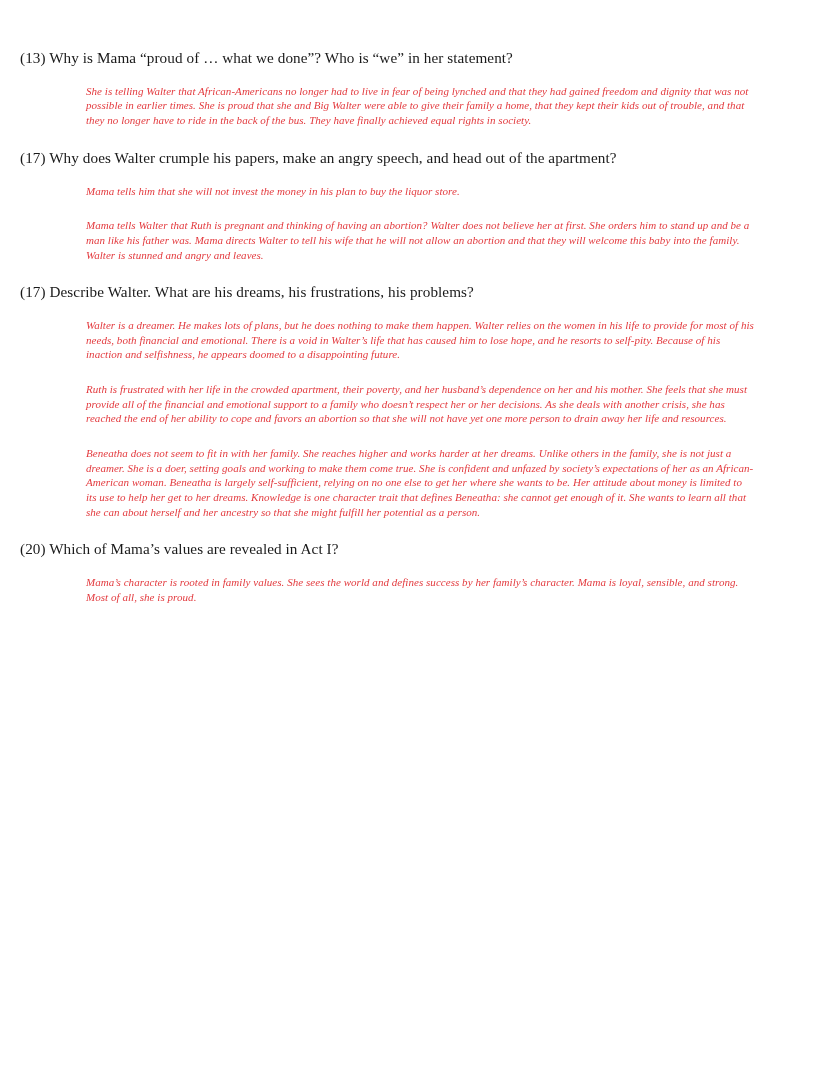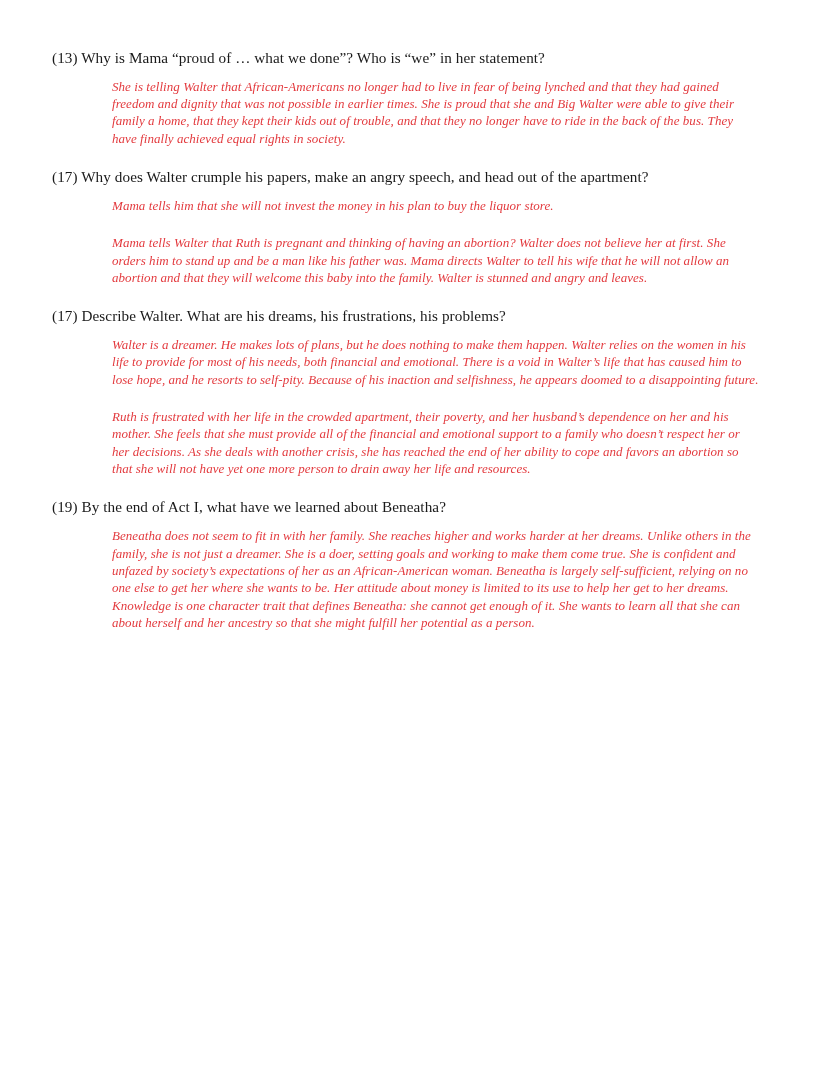--- a/index.html
+++ b/index.html
@@ -10,21 +10,21 @@
   body {
     width: 828px;
     min-height: 1071px;
     font-family: "Liberation Serif", "DejaVu Serif", serif;
     -webkit-font-smoothing: antialiased;
   }
   .page {
     width: 828px;
     min-height: 1071px;
     box-sizing: border-box;
-    padding: 48px 52px 40px 52px;
+    padding: 48px 52px 40px 20px;
     background: #ffffff;
     position: relative;
   }
   .qa-block {
     margin-bottom: 20px;
   }
   .qa-block:last-child {
     margin-bottom: 0;
   }
   .question {
@@ -32,25 +32,25 @@
     font-size: 15.2px;
     line-height: 1.30;
     font-weight: 400;
     font-style: normal;
     letter-spacing: 0.005em;
     margin: 0 0 1px 0;
     text-indent: 0;
   }
   .answer {
     color: #E33A3E;
-    font-size: 13px;
+    font-size: 11px;
     line-height: 1.335;
     font-style: italic;
     font-weight: 400;
-    margin: 10px;
+    margin: 16px;
     padding-left: 50px;
     padding-right: 6px;
     letter-spacing: 0.004em;
     text-align: left;
   }
 </style>
 </head>
 <body>
 
 <div class="page">
@@ -75,18 +75,21 @@
   <div class="qa-block">
     <p class="question">(17) Describe Walter. What are his dreams, his frustrations, his problems?</p>
     <p class="answer">Walter is a dreamer. He makes lots of plans, but he does nothing to make them happen. Walter relies on the women in his life to provide for most of his needs, both financial and emotional. There is a void in Walter’s life that has caused him to lose hope, and he resorts to self-pity. Because of his inaction and selfishness, he appears doomed to a disappointing future.</p>
   </div>
 
   <div class="qa-block">
     <p class="answer">Ruth is frustrated with her life in the crowded apartment, their poverty, and her husband’s dependence on her and his mother. She feels that she must provide all of the financial and emotional support to a family who doesn’t respect her or her decisions. As she deals with another crisis, she has reached the end of her ability to cope and favors an abortion so that she will not have yet one more person to drain away her life and resources.</p>
   </div>
 
   <div class="qa-block">
-    <p class="question">(19) By the end of Act I, what have we learned about Beneatha?</p>
     <p class="answer">Beneatha does not seem to fit in with her family. She reaches higher and works harder at her dreams. Unlike others in the family, she is not just a dreamer. She is a doer, setting goals and working to make them come true. She is confident and unfazed by society’s expectations of her as an African-American woman. Beneatha is largely self-sufficient, relying on no one else to get her where she wants to be. Her attitude about money is limited to its use to help her get to her dreams. Knowledge is one character trait that defines Beneatha: she cannot get enough of it. She wants to learn all that she can about herself and her ancestry so that she might fulfill her potential as a person.</p>
   </div>
 
+  <div class="qa-block">
+    <p class="question">(20) Which of Mama’s values are revealed in Act I?</p>
+    <p class="answer">Mama’s character is rooted in family values. She sees the world and defines success by her family’s character. Mama is loyal, sensible, and strong. Most of all, she is proud.</p>
+  </div>
 
 </div>
 
 </body></html>

